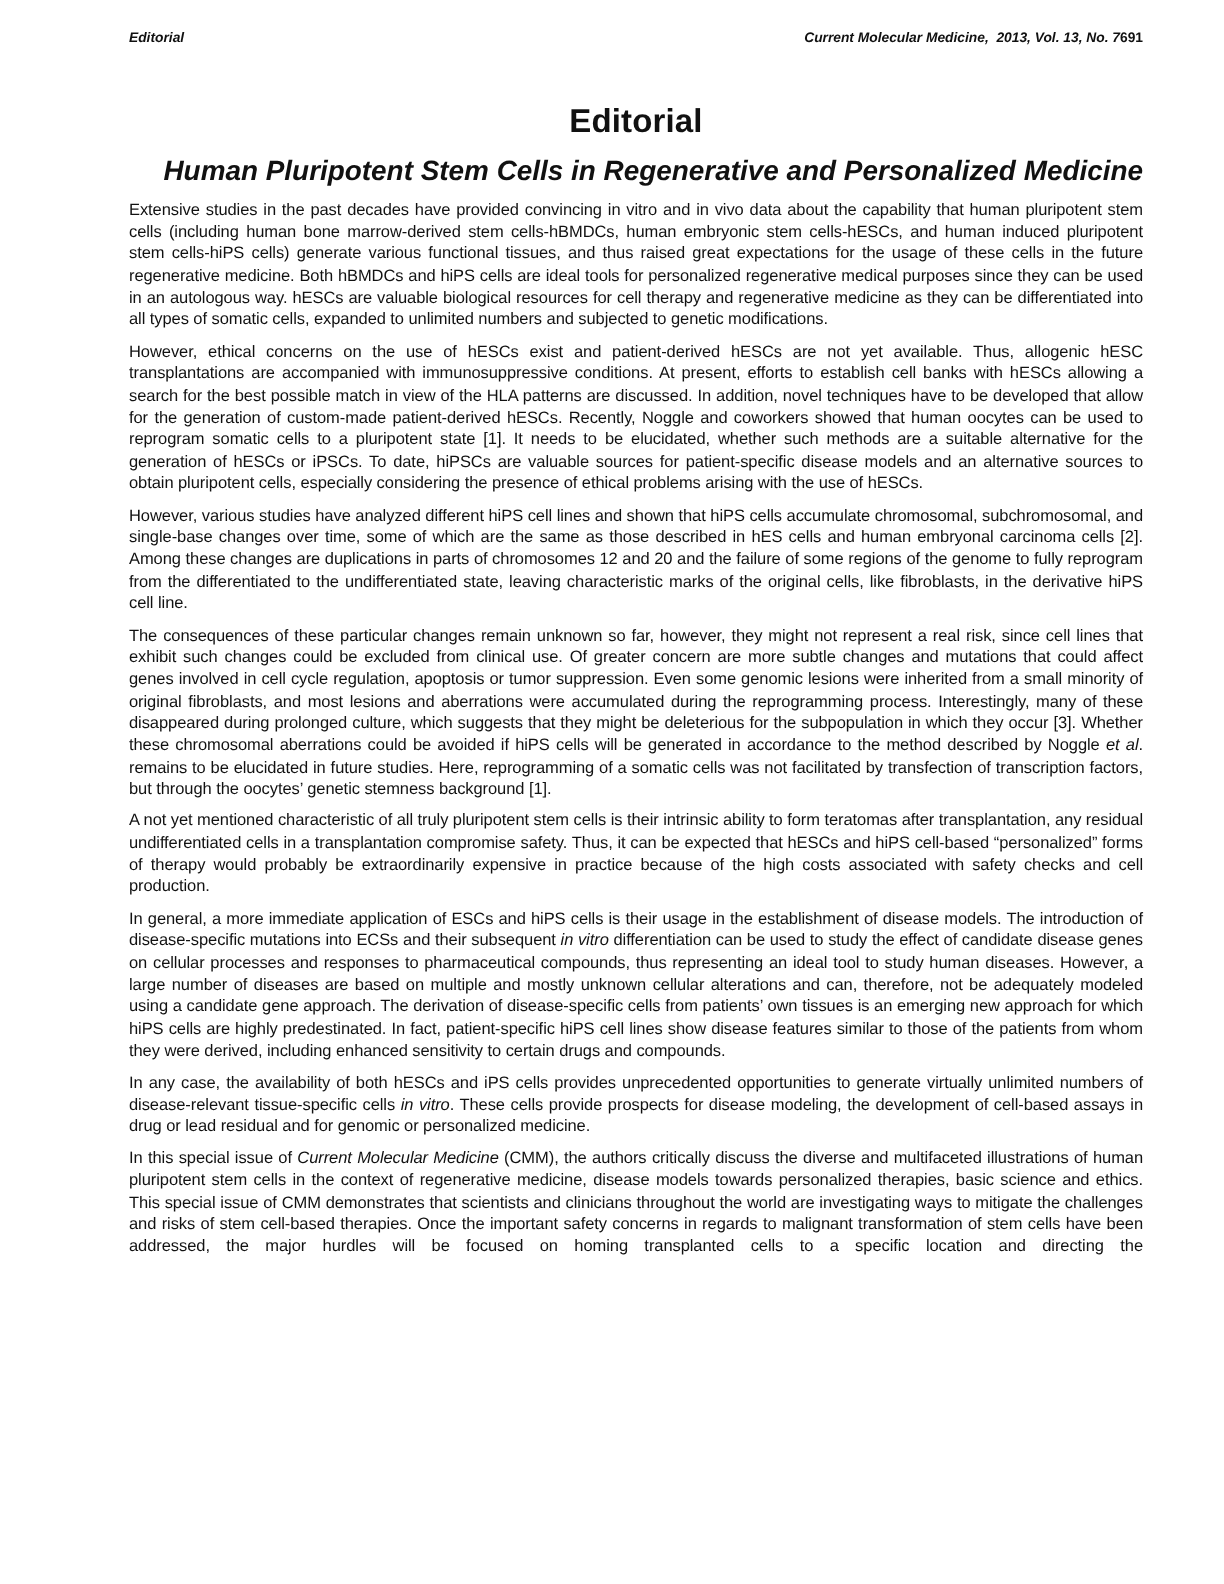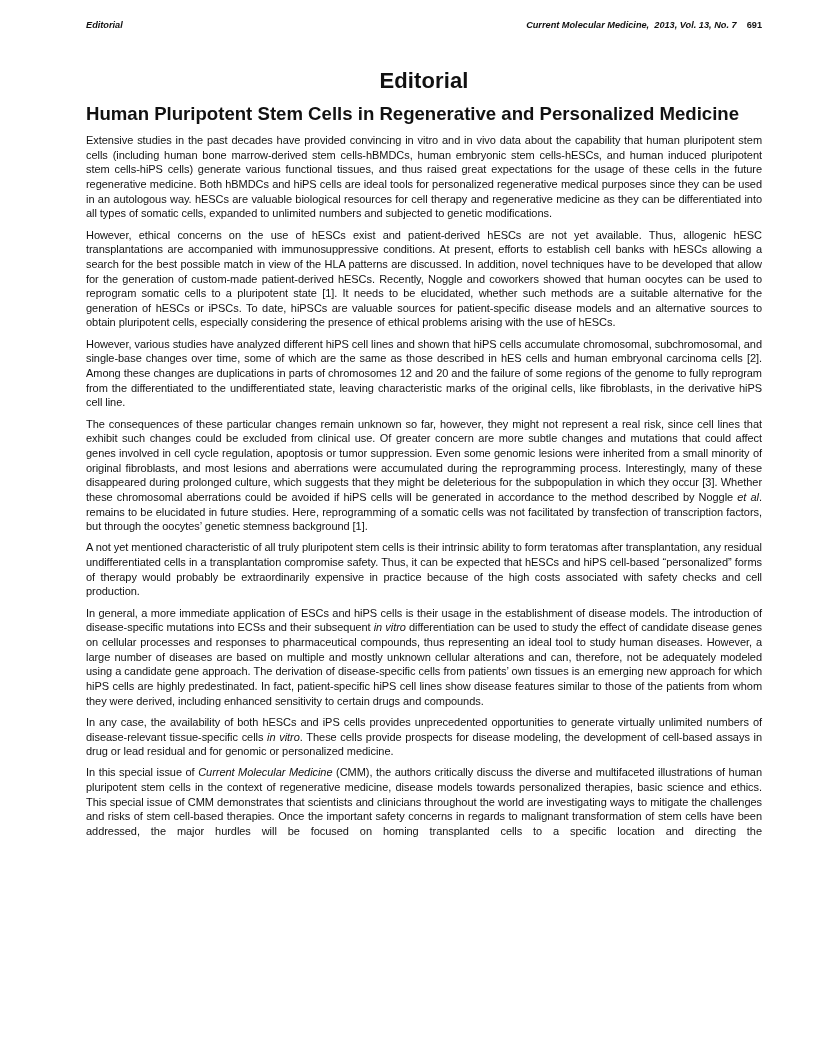--- a/index.html
+++ b/index.html
@@ -7,28 +7,28 @@
   .page {
     position: absolute; left: 86px; top: 0; width: 676px;
     font-family: "Liberation Sans", sans-serif; color: #111111;
   }
   .running-header {
     position: absolute; top: 20px; left: 0; width: 676px; height: 14px;
     font-size: 9.2px; font-weight: bold; font-style: italic;
   }
   .running-header .left { position: absolute; left: 0; top: 0; }
   .running-header .right { position: absolute; right: 0; top: 0; white-space: pre; }
-  .running-header .pnum { font-style: normal; margin-left: 10px; }
+  .running-header .pnum { font-style: normal; }
   .main-title {
     position: absolute; top: 68px; left: 0; width: 676px; text-align: center;
     font-size: 22px; font-weight: bold; letter-spacing: 0.1px;
   }
   .subtitle {
-    position: absolute; top: 103px; left: 0; width: 676px; text-align: left;
-    font-size: 18.6px; font-weight: bold; white-space: nowrap;
+    position: absolute; top: 103px; left: 0; width: 676px; text-align: right;
+    font-size: 18.6px; font-weight: bold; white-space: nowrap; font-style: italic;
   }
   .body {
     position: absolute; top: 133px; left: 0; width: 676px;
     font-size: 11px; line-height: 14.65px; text-align: justify;
     letter-spacing: -0.05px;
   }
   .body p { margin: 0 0 6.6px 0; }
   .body p:last-child { text-align-last: justify; }
 </style>
 </head>

